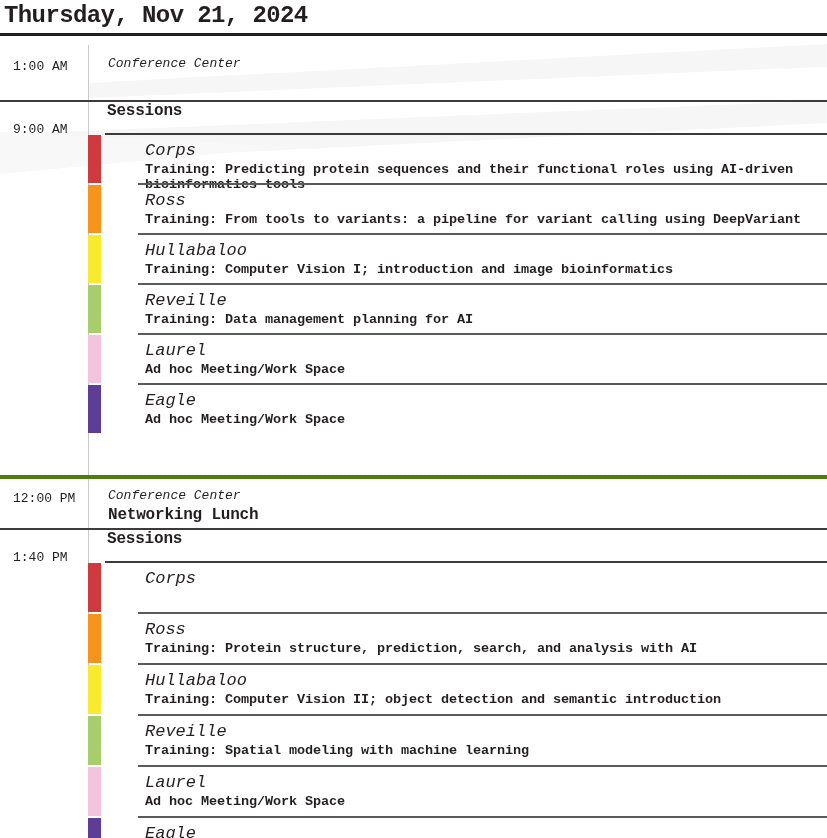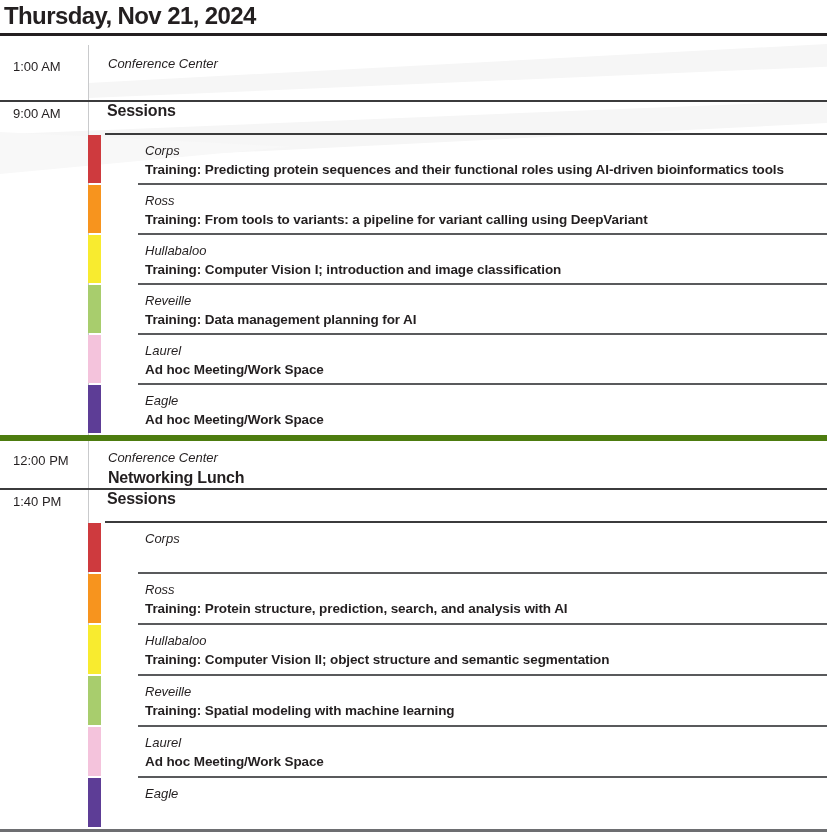--- a/index.html
+++ b/index.html
@@ -4,21 +4,21 @@
 <style>
   html, body { margin: 0; padding: 0; }
   body {
     width: 827px; height: 838px;
     background: #ffffff;
     font-family: "Liberation Sans", sans-serif;
     color: #231f20;
     position: relative;
     overflow: hidden;
   }
-  .page { position: relative; width: 827px; height: 668px; }
+  .page { position: relative; width: 827px; height: 668px; font-family: Liberation Mono, monospace; }
 
   
   .sw { position: absolute; z-index: 0; background: #f6f6f6; }
   .sw1 { top: 44px; left: 88px; right: 0; height: 54px;
          clip-path: polygon(0 72%, 100% 0%, 100% 42%, 0 100%); }
   .sw2 { top: 98px; left: 0; right: 0; height: 66px;
          clip-path: polygon(0 55%, 100% 4%, 100% 38%, 0 100%); }
   .sw3 { top: 132px; left: 0; width: 290px; height: 42px; background:#f8f8f8;
          clip-path: polygon(0 0, 100% 35%, 0 100%); }
 
@@ -39,33 +39,33 @@
   .event-row { position: relative; height: 55px; display: flex;
                border-bottom: 2px solid #3b3b3c; box-sizing: border-box; }
   .time-col { width: 88px; flex: none; box-sizing: border-box;
               padding: 12px 0 0 13px; font-size: 13px; }
   .event-body { padding: 10px 0 7px 20px; }
   .event-location { font-style: italic; font-size: 13px; line-height: 14px; }
   .event-title { font-weight: bold; font-size: 16px; letter-spacing: -0.2px;
                  margin-top: 4px; line-height: 17px; }
 
   .sessions-header { position: relative; height: 33px; display: flex; box-sizing: border-box; }
-  .sessions-header .time-col { padding-top: 4px; }
+  .sessions-header .time-col { padding-top: 20px; }
   .sessions-label { padding: 0 0 0 19px; font-size: 16px; font-weight: bold; letter-spacing: -0.2px; }
   .sessions-header::after { content: ""; position: absolute; left: 105px; right: 0;
                             bottom: 0; height: 2px; background: #3b3b3c; }
 
   .session-row { position: relative; height: 50px; box-sizing: border-box; }
   .afternoon .session-row { height: 51px; }
   .session-row::after { content: ""; position: absolute; left: 138px; right: 0;
                         bottom: 0; height: 2px; background: #595a5c; }
   .session-row.no-sep::after { display: none; }
   .room-bar { position: absolute; left: 88px; top: 0; bottom: 2px; width: 13px; }
   .session-body { margin-left: 145px; padding-top: 9px; }
-  .room-name { font-style: italic; font-size: 13px; line-height: 14px; }
+  .room-name { font-style: italic; font-size: 17px; line-height: 14px; }
   .session-title { font-weight: bold; font-size: 13.5px; letter-spacing: -0.1px;
                    margin-top: 4px; line-height: 15px; }
 
   .bottom-strip { height: 8px; border-top: 3px solid #6d6e71; }
 </style>
 </head>
 <body>
 
 <div class="page">
   <div class="sw sw1"></div>
@@ -101,21 +101,21 @@
         <div class="room-bar" style="background-color: rgb(247, 148, 30);"></div>
         <div class="session-body">
           <div class="room-name">Ross</div>
           <div class="session-title">Training: From tools to variants: a pipeline for variant calling using DeepVariant</div>
         </div>
       </div>
       <div class="session-row">
         <div class="room-bar" style="background-color: rgb(248, 235, 47);"></div>
         <div class="session-body">
           <div class="room-name">Hullabaloo</div>
-          <div class="session-title">Training: Computer Vision I; introduction and image classification</div>
+          <div class="session-title">Training: Computer Vision I; introduction and image bioinformatics</div>
         </div>
       </div>
       <div class="session-row">
         <div class="room-bar" style="background-color: rgb(168, 205, 109);"></div>
         <div class="session-body">
           <div class="room-name">Reveille</div>
           <div class="session-title">Training: Data management planning for AI</div>
         </div>
       </div>
       <div class="session-row">
@@ -127,21 +127,21 @@
       </div>
       <div class="session-row no-sep">
         <div class="room-bar" style="background-color: rgb(93, 61, 150);"></div>
         <div class="session-body">
           <div class="room-name">Eagle</div>
           <div class="session-title">Ad hoc Meeting/Work Space</div>
         </div>
       </div>
     </div>
 
-    <div class="event-row" style="border-top:6px solid #4d7c0f;">
+    <div class="event-row" style="border-top:4px solid #4d7c0f;margin-top:40px;">
       <div class="time-col">12:00 PM</div>
       <div class="event-body">
         <div class="event-location">Conference Center</div>
         <div class="event-title">Networking Lunch</div>
       </div>
     </div>
 
     <div class="sessions-header">
       <div class="time-col">1:40 PM</div>
       <div class="sessions-label">Sessions</div>
@@ -158,21 +158,21 @@
         <div class="room-bar" style="background-color: rgb(247, 148, 30);"></div>
         <div class="session-body">
           <div class="room-name">Ross</div>
           <div class="session-title">Training: Protein structure, prediction, search, and analysis with AI</div>
         </div>
       </div>
       <div class="session-row">
         <div class="room-bar" style="background-color: rgb(248, 235, 47);"></div>
         <div class="session-body">
           <div class="room-name">Hullabaloo</div>
-          <div class="session-title">Training: Computer Vision II; object structure and semantic segmentation</div>
+          <div class="session-title">Training: Computer Vision II; object detection and semantic introduction</div>
         </div>
       </div>
       <div class="session-row">
         <div class="room-bar" style="background-color: rgb(168, 205, 109);"></div>
         <div class="session-body">
           <div class="room-name">Reveille</div>
           <div class="session-title">Training: Spatial modeling with machine learning</div>
         </div>
       </div>
       <div class="session-row">

